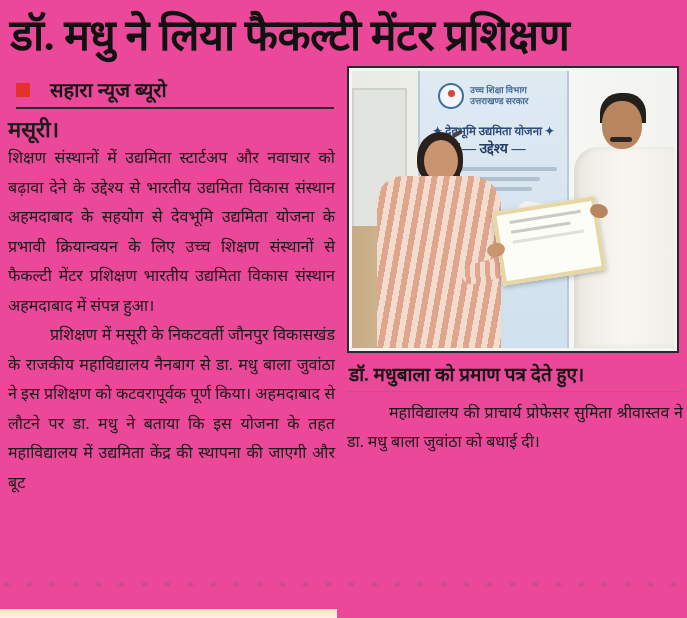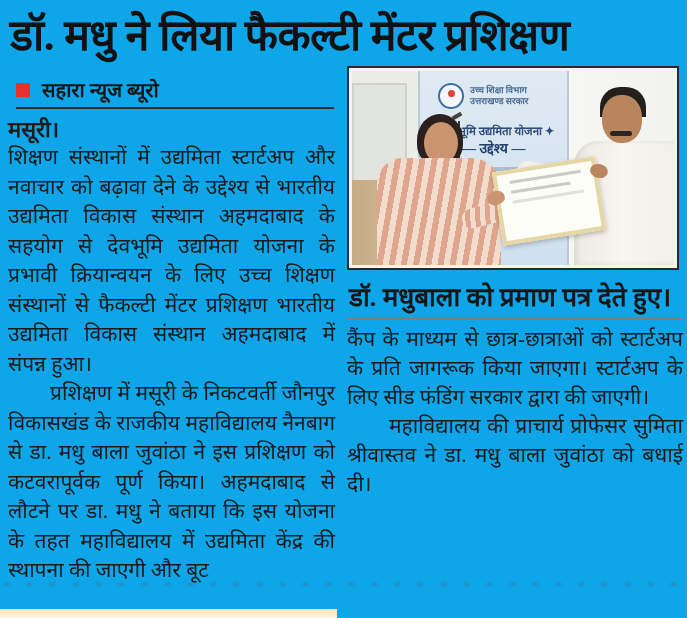--- a/index.html
+++ b/index.html
@@ -1,48 +1,48 @@
 <!DOCTYPE html>
 <html><head>
 <meta charset="utf-8">
 <style>
   * { margin:0; padding:0; box-sizing:border-box; }
   html,body { background:#ffffff; }
   .page {
     position:relative;
     width:687px; height:618px;
-    background:#0ea5e9;
+    background:#ec4899;
     overflow:hidden;
     font-family:"Liberation Serif","DejaVu Serif",serif;
     color:#1c1c1c;
   }
   
   .headline {
     padding:4px 10px 0 10px;
     font-size:43px;
     font-weight:700;
     letter-spacing:-0.5px;
     white-space:nowrap;
     color:#111;
   }
   
   .columns { position:absolute; top:66px; left:0; width:687px; display:flex; }
   .col-left  { width:345px; padding:4px 10px 0 8px; }
   .col-right { width:342px; padding:0 4px 0 2px; }
 
   
-  .byline-row { display:flex; align-items:center; gap:12px; margin:6px 0 2px 8px; }
+  .byline-row { display:flex; align-items:center; gap:20px; margin:6px 0 2px 8px; }
   .byline-square { width:14px; height:14px; background:#e6312a; }
   .byline-text { font-size:20px; font-weight:700; color:#161616; }
   .byline-rule { border:none; border-top:2px solid #2b2b2b; width:318px; margin:4px 0 4px 8px; }
   .dateline { font-size:22px; font-weight:700; margin:2px 0 0 0; }
 
   
   .body-para {
-    font-size:21px;
+    font-size:16px;
     line-height:29.5px;
     text-align:justify;
     text-justify:inter-word;
     color:#1a1a1a;
   }
   .body-para.indent { text-indent:42px; }
   .col-right .body-para { line-height:29px; }
 
   
   .ghost-line {
@@ -51,21 +51,21 @@
     filter:blur(1px);
   }
   .bottom-strip {
     position:absolute; left:0; top:609px; width:337px; height:9px;
     background:linear-gradient(#f6e3c2,#fdf3dd);
   }
 
   
   .photo-frame {
     position:relative;
-    width:332px; height:204px;
+    width:332px; height:287px;
     border:2px solid #2a2a2a;
     background:#f4f4f0;
     padding:3px;
     overflow:hidden;
   }
   .photo-scene { position:relative; width:100%; height:100%; overflow:hidden;
     background:linear-gradient(90deg,#e9ebe4 0%,#eef0ea 35%,#f6f6f2 70%,#f2f2ee 100%); }
 
   .wall-board { position:absolute; left:0; top:6%; width:17%; height:52%;
     background:#e2e4df; border:2px solid #cfd2cb; }
@@ -122,21 +122,21 @@
     background:#fdfdf8; border:4px solid #e6d7a4; transform:rotate(-9deg);
     box-shadow:0 2px 5px rgba(0,0,0,0.25); }
   .certificate i { display:block; height:3px; margin:7px 12px 0 12px; background:#c9ccc2; }
   .certificate i:nth-child(2){ margin-right:24px; }
   .certificate i:nth-child(3){ background:#dfe2d8; }
   .hand { position:absolute; width:18px; height:14px; border-radius:50%; }
   .hand-left  { left:42%; top:62%; background:#c9946f; transform:rotate(-15deg); }
   .hand-right { left:74%; top:48%; background:#b9855e; transform:rotate(12deg); }
 
   
-  .photo-caption { margin:8px 2px 4px 2px; font-size:26px; font-weight:700; color:#161616; }
+  .photo-caption { margin:8px 2px 4px 2px; font-size:19px; font-weight:700; color:#161616; }
   .caption-rule { border:none; border-top:1.5px solid #7a7a7a; width:100%; margin:2px 0 6px 0; }
 </style>
 </head>
 <body>
 
 <div class="page">
 
   <h1 class="headline">डॉ. मधु ने लिया फैकल्टी मेंटर प्रशिक्षण</h1>
 
   <div class="columns">
@@ -201,20 +201,19 @@
               <i></i>
           </div>
           <div class="hand hand-left"></div>
           <div class="hand hand-right"></div>
         </div>
       </div>
 
       <div class="photo-caption">डॉ. मधुबाला को प्रमाण पत्र देते हुए।</div>
       <hr class="caption-rule">
 
-      <p class="body-para">कैंप के माध्यम से छात्र-छात्राओं को स्टार्टअप के प्रति जागरूक किया जाएगा। स्टार्टअप के लिए सीड फंडिंग सरकार द्वारा की जाएगी।</p>
       <p class="body-para indent">महाविद्यालय की प्राचार्य प्रोफेसर सुमिता श्रीवास्तव ने डा. मधु बाला जुवांठा को बधाई दी।</p>
     </div>
   </div>
 
   <div class="ghost-line"></div>
   <div class="bottom-strip"></div>
 </div>
 
 </body></html>

